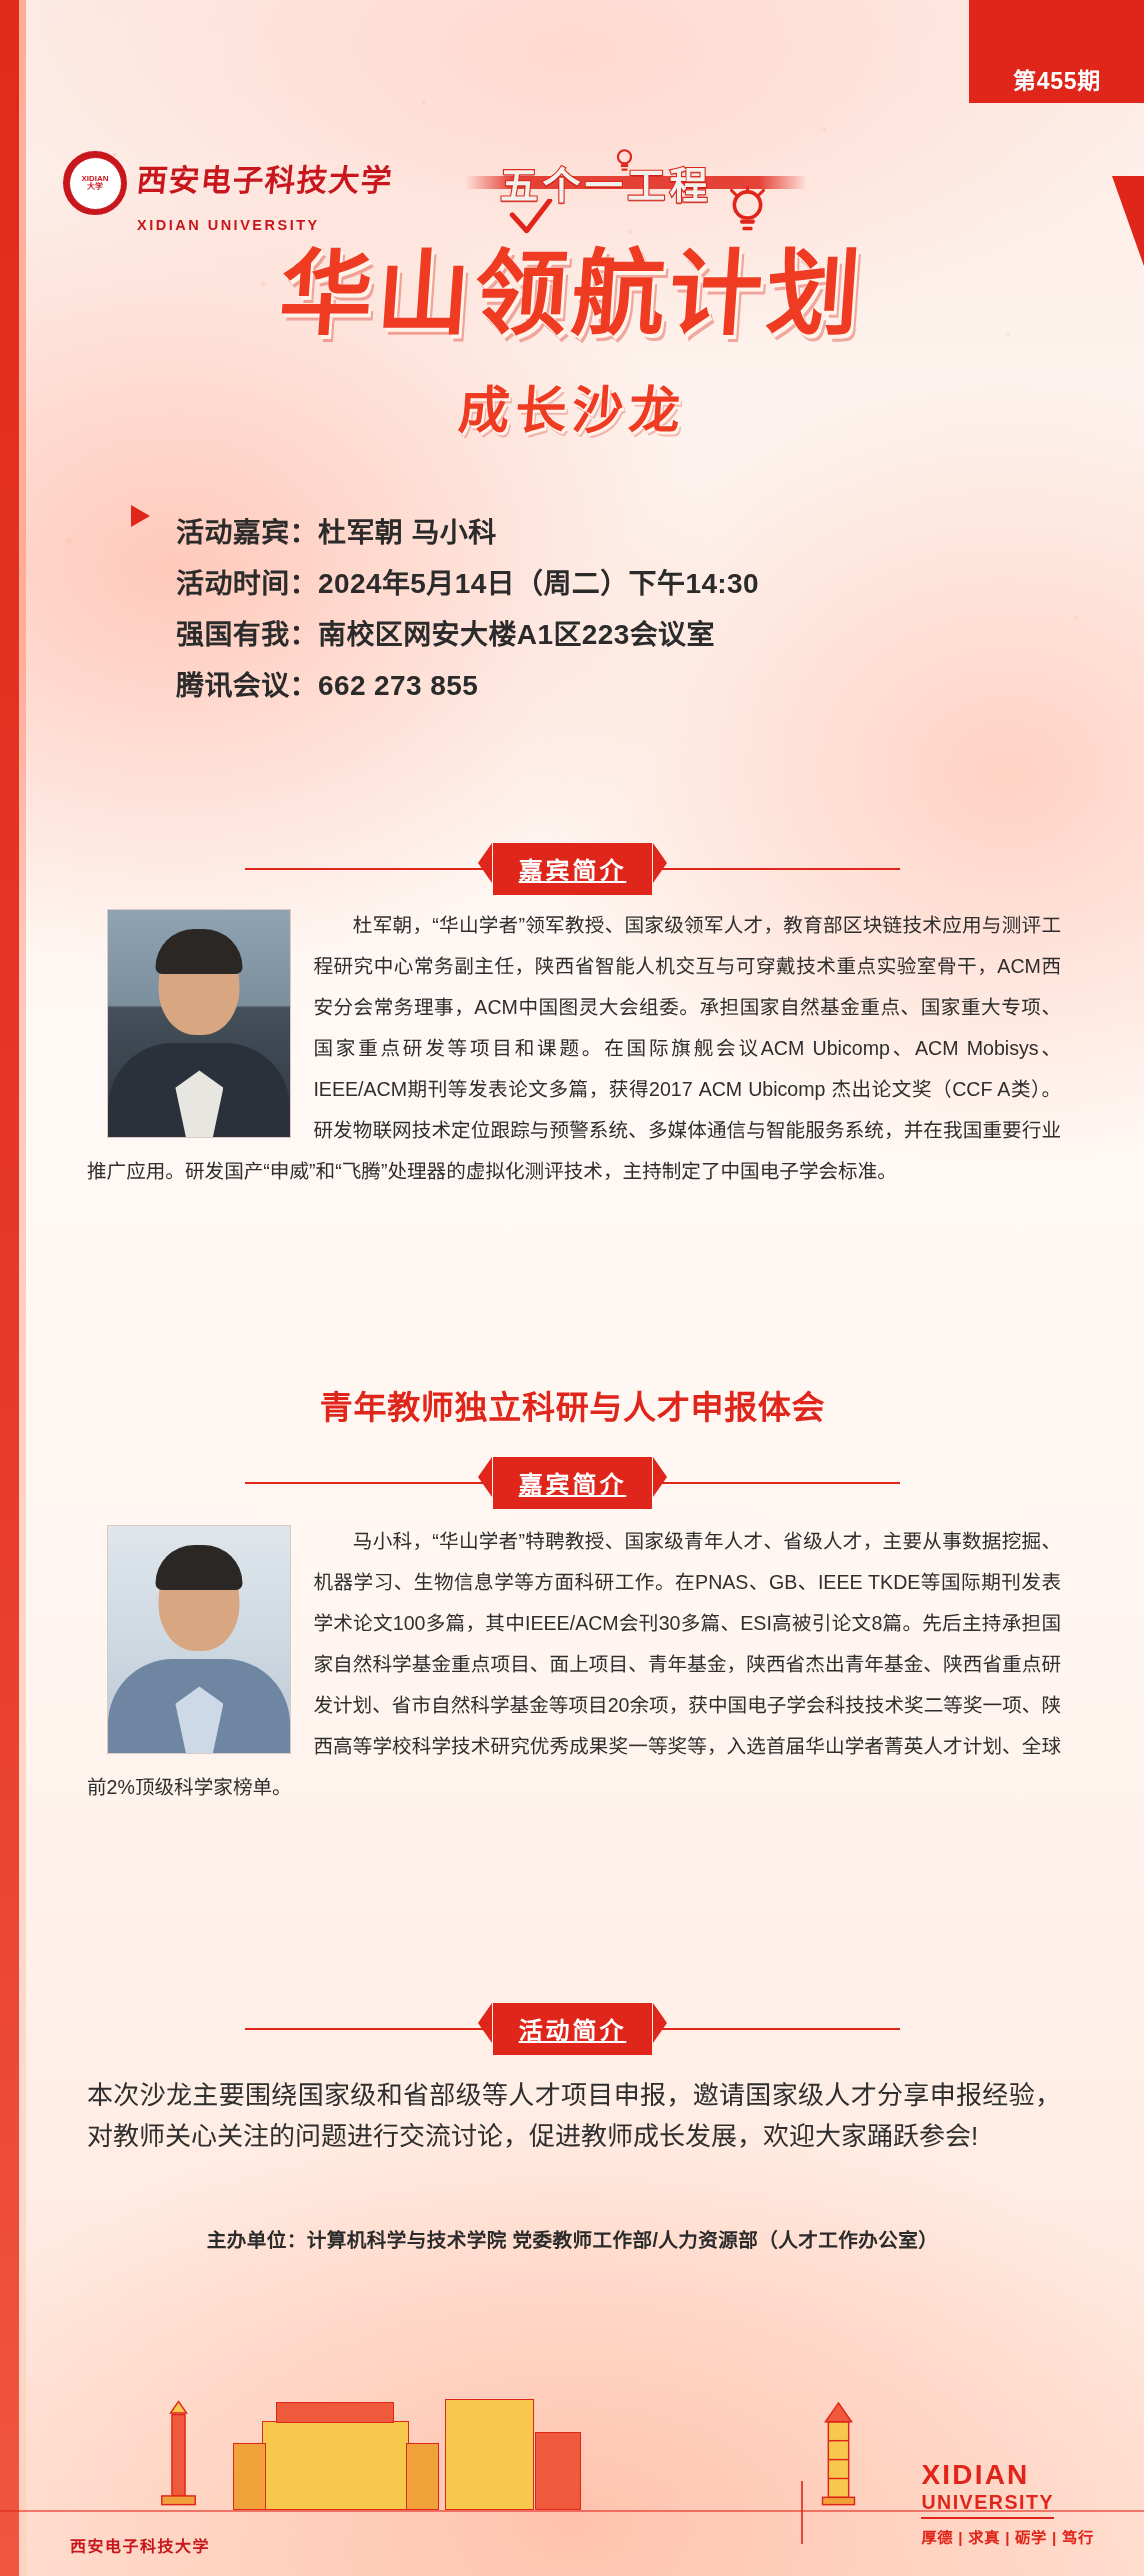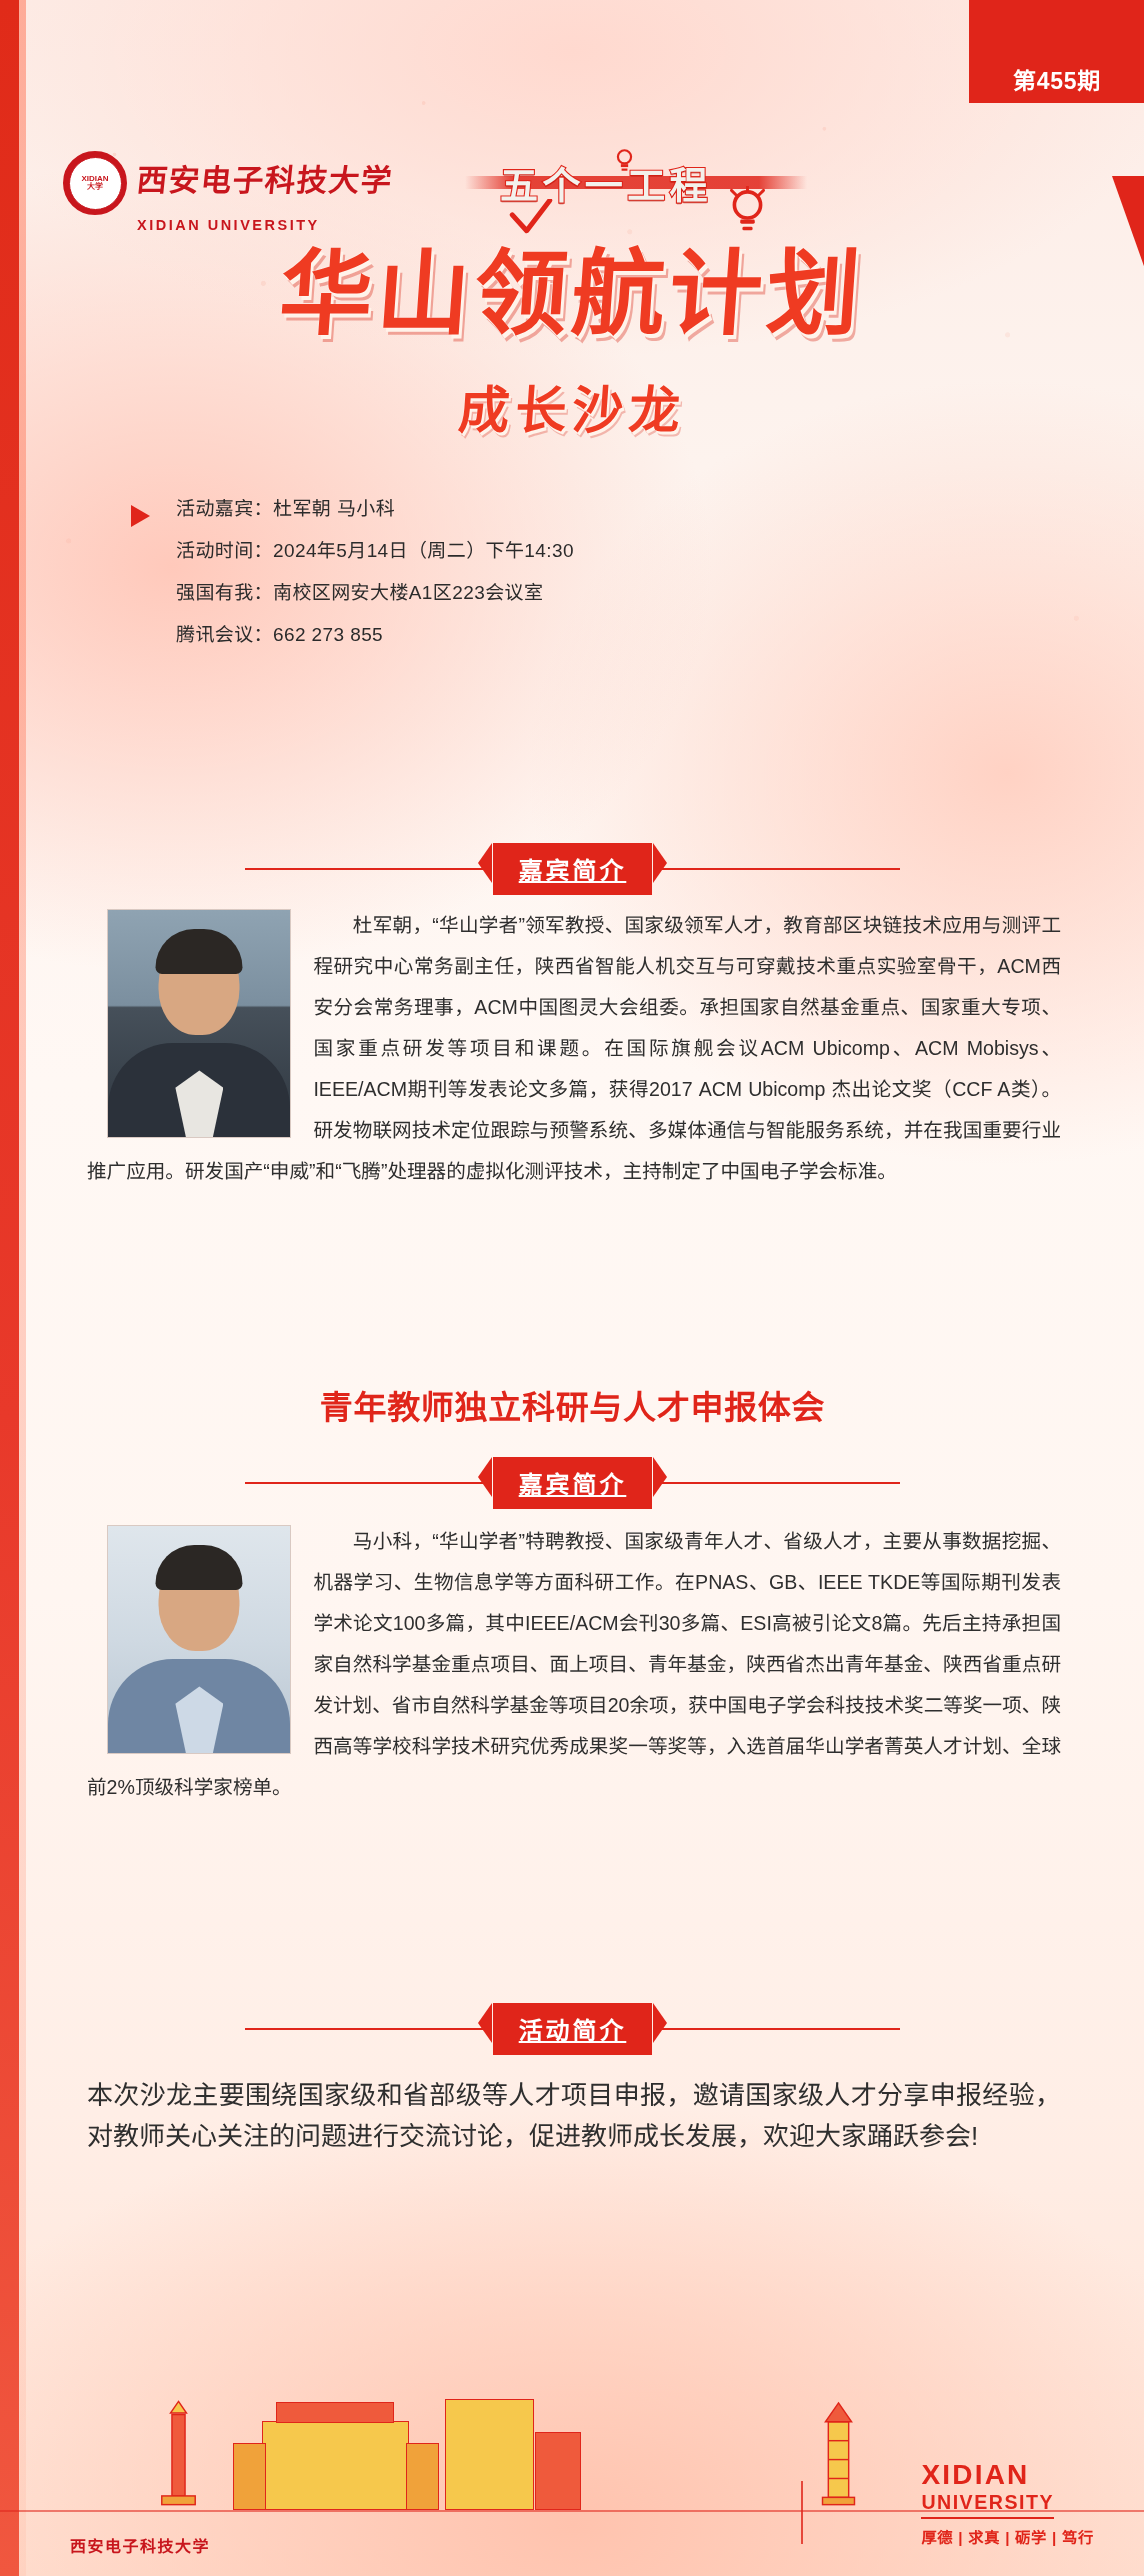--- a/index.html
+++ b/index.html
@@ -150,22 +150,22 @@
   .info{
     position:absolute;left:176px;top:499px;width:800px;
   }
   .info-arrow{
     position:absolute;left:-45px;top:5.8px;width:0;height:0;
     border-left:19px solid #e0251a;
     border-top:11.6px solid transparent;
     border-bottom:11.6px solid transparent;
   }
   .info-line{
-    font-size:19px;font-weight:normal;color:#2b2b2b;
-    line-height:1.0;margin-bottom:23px;letter-spacing:0.4px;
+    font-size:28px;font-weight:bold;color:#2b2b2b;
+    line-height:1.0;margin-bottom:23px;letter-spacing:0.4px;margin-top:20px;
   }
   .headline{
     position:absolute;left:0;top:752px;width:1145px;text-align:center;
     font-size:33px;font-weight:bold;color:#e0251a;letter-spacing:0.7px;
   }
   .headline2{
     position:absolute;left:0;top:1381px;width:1145px;text-align:center;
     font-size:33px;font-weight:bold;color:#e0251a;letter-spacing:0.7px;
   }
   
@@ -358,20 +358,21 @@
   </div>
 
   <div class="banner" style="top:2003px">
     <div class="rule"></div>
     <div class="tab">活动简介</div>
     <div class="rule"></div>
   </div>
 
   <div class="activity"><span class="indent"></span><span>本次沙龙主要围绕国家级和省部级等人才项目申报，邀请国家级人才分享申报经验，对教师关心关注的问题进行交流讨论，促进教师成长发展，欢迎大家踊跃参会!</span></div>
 
+  <div class="org">主办单位：计算机科学与技术学院  党委教师工作部/人力资源部（人才工作办公室）</div>
 
   <div class="city">
     <div class="ground"></div>
 
     <svg style="position:absolute;left:153px;bottom:67px;width:51px;height:109px" viewBox="0 0 70 150">
       <rect x="26" y="20" width="18" height="112" fill="#ef5a3c" stroke="#e0251a" stroke-width="2"></rect>
       <rect x="12" y="132" width="46" height="12" fill="#f0a23a" stroke="#e0251a" stroke-width="2"></rect>
       <path d="M35 2 L46 18 L24 18 Z" fill="#f6c84c" stroke="#e0251a" stroke-width="2"></path>
     </svg>
 

